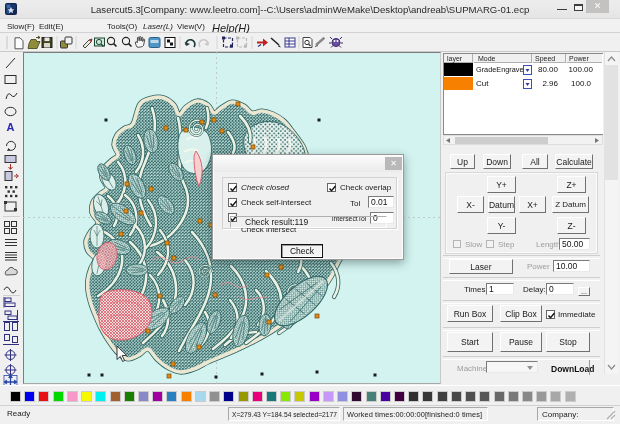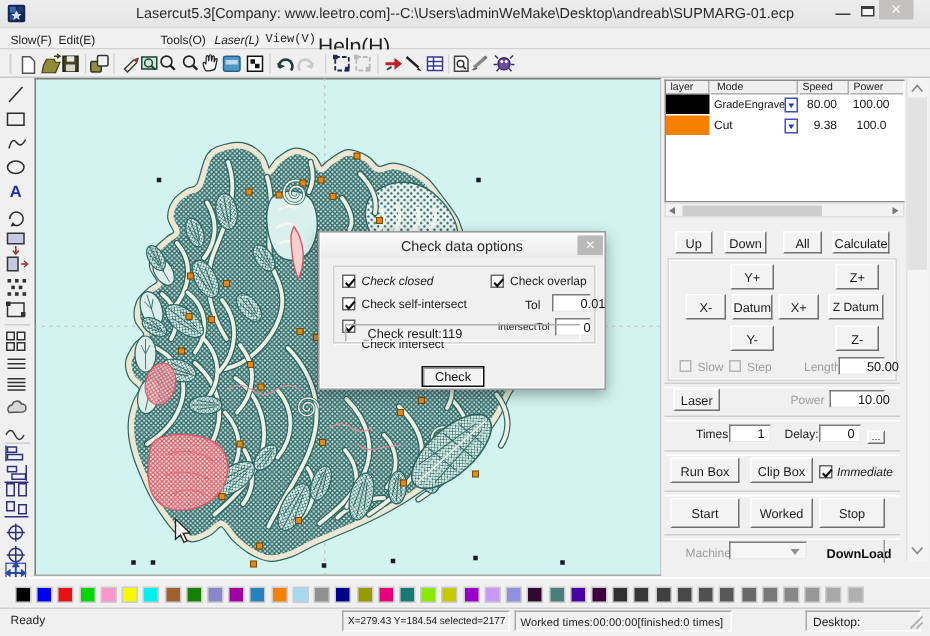--- a/index.html
+++ b/index.html
@@ -6,21 +6,21 @@
 body{width:620px;height:424px;position:relative;overflow:hidden;
   font-family:"Liberation Sans",sans-serif;background:#f0f0f0;
   -webkit-font-smoothing:antialiased;}
 .abs{position:absolute;}
 .btn{position:absolute;background:#f3f3f3;border-top:1px solid #ffffff;border-left:1px solid #ffffff;
   border-right:1px solid #707070;border-bottom:1px solid #707070;
   font-size:8.5px;color:#1a1a1a;text-align:center;box-sizing:border-box;white-space:nowrap;
   display:flex;align-items:center;justify-content:center;}
 .fld{position:absolute;background:#ffffff;border-top:1px solid #7b7b7b;border-left:1px solid #7b7b7b;
   border-right:1px solid #e9e9e9;border-bottom:1px solid #e9e9e9;font-size:8.5px;color:#111;
-  box-sizing:border-box;padding-left:18px;display:flex;align-items:center;text-align:center;}
+  box-sizing:border-box;padding-left:2px;display:flex;align-items:center;text-align:center;}
 .cb{position:absolute;width:9px;height:9px;background:#fff;border:1px solid #676767;box-sizing:border-box;}
 .cb svg{position:absolute;left:0;top:0;}
 .lbl{position:absolute;font-size:8px;color:#1a1a1a;white-space:nowrap;}
 .glbl{position:absolute;font-size:8px;color:#9d9d9d;white-space:nowrap;}
 .sep{position:absolute;height:2px;border-top:1px solid #cfcfcf;border-bottom:1px solid #ffffff;}
 </style>
 </head>
 <body>
 
 <div class="abs" style="left:0;top:0;width:620px;height:19px;background:linear-gradient(#ededed,#e5e5e5);border-bottom:1px solid #d8d8d8;box-sizing:border-box;"></div>
@@ -35,22 +35,22 @@
 <div class="abs" style="left:557px;top:8.5px;width:10px;height:1.5px;background:#3c3c3c;"></div>
 <div class="abs" style="left:574px;top:4px;width:9px;height:7px;border:1px solid #3c3c3c;box-sizing:border-box;border-top-width:2px;background:#f5f5f5;"></div>
 <div class="abs" style="left:586px;top:0;width:23px;height:13px;background:#c4c2c1;color:#fbfbfb;font-size:9px;text-align:center;line-height:13px;">✕</div>
 
 <div class="abs" style="left:0;top:19px;width:620px;height:14px;background:#f1f1f1;border-bottom:1px solid #d2d2d2;box-sizing:border-box;"></div>
 <div class="abs" style="top:22px;left:7px;font-size:8px;color:#1c1c1c;">Slow(F)</div>
 <div class="abs" style="top:22px;left:39px;font-size:8px;color:#1c1c1c;">Edit(E)</div>
 <div class="abs" style="top:22px;left:71px;font-size:8px;color:#1c1c1c;margin-top:12px;">Draw(D)</div>
 <div class="abs" style="top:22px;left:107px;font-size:8px;color:#1c1c1c;">Tools(O)</div>
 <div class="abs" style="top:22px;left:143px;font-size:8px;color:#1c1c1c;font-style:italic;">Laser(L)</div>
-<div class="abs" style="top:22px;left:177px;font-size:8px;color:#1c1c1c;font-family:Liberation Mono, monospace;">View(V)</div>
-<div class="abs" style="top:22px;left:212px;font-size:14px;color:#1c1c1c;">Help(H)</div>
+<div class="abs" style="top:22px;left:177px;font-size:8px;color:#1c1c1c;">View(V)</div>
+<div class="abs" style="top:22px;left:212px;font-size:11px;color:#1c1c1c;font-style:italic;">Help(H)</div>
 
 <div class="abs" style="left:0;top:33px;width:620px;height:19px;background:#f0f0f0;border-bottom:1px solid #c9c9c9;box-sizing:border-box;"></div>
 <svg class="abs" style="left:0;top:33px;" width="350" height="19" viewBox="0 0 350 19">
   <g id="tbicons"></g>
   <line x1="7" y1="3" x2="7" y2="16" stroke="#d5d5d5" stroke-width="1.5"></line>
 
   <path d="M15 37.8 v11 h8 v-8 l-3-3 z" transform="translate(0,-33)" fill="#fdfdfd" stroke="#555" stroke-width="1"></path>
 
   <path d="M29 10.5 l2-4 h5 l1 2 h3 l-3 7 h-9 z" fill="#8f8c3a" stroke="#403e10" stroke-width="0.8"></path>
   <path d="M36 4.5 h4 M38 3 l2 1.5 -2 1.2" stroke="#403e10" stroke-width="0.9" fill="none"></path>
@@ -475,21 +475,21 @@
 <div class="abs" style="left:536px;top:65px;width:22px;font-size:8px;color:#111;text-align:right;">80.00</div>
 <div class="abs" style="left:568px;top:65px;width:25px;font-size:8px;color:#111;text-align:right;">100.00</div>
 
 <div class="abs" style="left:444px;top:77px;width:29px;height:13px;background:#f88000;"></div>
 <div class="abs" style="left:476px;top:79px;font-size:8px;color:#111;">Cut</div>
 <div class="abs" style="left:523px;top:78.5px;width:9px;height:10px;background:#fff;border:1px solid #3a50c0;box-sizing:border-box;">
     <svg width="7" height="8" style="display:block">
       <path d="M1.5 3 h4 l-2 3 z" fill="#2838b8"></path>
     </svg>
   </div>
-<div class="abs" style="left:540px;top:79px;width:18px;font-size:8px;color:#111;text-align:right;">9.38</div>
+<div class="abs" style="left:540px;top:79px;width:18px;font-size:8px;color:#111;text-align:right;">2.96</div>
 <div class="abs" style="left:571px;top:79px;width:22px;font-size:8px;color:#111;">100.0</div>
 
 <div class="abs" style="left:443px;top:135px;width:160px;height:10px;background:#f2f2f2;border:1px solid #dedede;box-sizing:border-box;"></div>
 <svg class="abs" style="left:445px;top:137px;" width="6" height="7">
     <path d="M5 1 L1 3.5 L5 6 z" fill="#777"></path>
   </svg>
 <svg class="abs" style="left:594px;top:137px;" width="6" height="7">
     <path d="M1 1 L5 3.5 L1 6 z" fill="#777"></path>
   </svg>
 <div class="abs" style="left:455px;top:136.5px;width:93px;height:7px;background:#cdcdcd;"></div>
@@ -519,58 +519,57 @@
 <div class="btn" style="left:557px;top:217px;width:29px;height:17px;">Z-</div>
 <div class="abs" style="left:453px;top:240px;width:8px;height:8px;background:#f2f2f2;border:1px solid #b5b5b5;box-sizing:border-box;"></div>
 <div class="glbl" style="left:465px;top:240px;">Slow</div>
 <div class="abs" style="left:486px;top:240px;width:8px;height:8px;background:#f2f2f2;border:1px solid #b5b5b5;box-sizing:border-box;"></div>
 <div class="glbl" style="left:498px;top:240px;">Step</div>
 <div class="glbl" style="left:536px;top:240px;">Length</div>
 <div class="fld" style="left:559px;top:238px;width:31px;height:12px;">50.00</div>
 
 <div class="sep" style="left:443px;top:255px;width:157px;"></div>
 
-<div class="btn" style="left:449px;top:259px;width:31px;height:15px;">Laser</div>
+<div class="btn" style="left:449px;top:259px;width:64px;height:15px;">Laser</div>
 <div class="glbl" style="left:527px;top:262px;">Power</div>
 <div class="fld" style="left:553px;top:260px;width:37px;height:12px;">10.00</div>
 <div class="sep" style="left:443px;top:277px;width:157px;"></div>
 
 <div class="lbl" style="left:464px;top:285px;">Times:</div>
 <div class="fld" style="left:486px;top:283px;width:28px;height:12px;">1</div>
 <div class="lbl" style="left:523px;top:285px;">Delay:</div>
 <div class="fld" style="left:546px;top:283px;width:28px;height:12px;">0</div>
 <div class="btn" style="left:578px;top:287px;width:12px;height:9px;font-size:7px;">...</div>
 <div class="sep" style="left:443px;top:300px;width:157px;"></div>
 
 <div class="btn" style="left:447px;top:305px;width:46px;height:17px;">Run Box</div>
 <div class="btn" style="left:500px;top:305px;width:42px;height:17px;">Clip Box</div>
 <div class="cb" style="left:546px;top:310px;">
     <svg width="9" height="9" viewBox="0 0 9 9">
       <path d="M1.5 4.5 l2 2.2 L7.5 2" stroke="#111" stroke-width="1.4" fill="none"></path>
     </svg>
   </div>
-<div class="lbl" style="left:558px;top:310px;font-style:italic;">Immediate</div>
+<div class="lbl" style="left:558px;top:310px;">Immediate</div>
 <div class="sep" style="left:443px;top:327px;width:157px;"></div>
 
 <div class="btn" style="left:447px;top:332px;width:46px;height:20px;">Start</div>
-<div class="btn" style="left:500px;top:332px;width:42px;height:20px;">Worked</div>
+<div class="btn" style="left:500px;top:332px;width:42px;height:20px;">Pause</div>
 <div class="btn" style="left:546px;top:332px;width:44px;height:20px;">Stop</div>
 <div class="sep" style="left:443px;top:356px;width:157px;"></div>
 
 <div class="glbl" style="left:457px;top:364px;">Machine</div>
 <div class="fld" style="left:486px;top:361px;width:52px;height:12px;background:#f6f6f6;"></div>
 <svg class="abs" style="left:526px;top:365px;" width="8" height="6">
     <path d="M1 1 h6 l-3 4 z" fill="#909090"></path>
   </svg>
 <div class="abs" style="left:551px;top:364px;font-size:8.5px;color:#111;font-weight:bold;">DownLoad</div>
 <div class="abs" style="left:589px;top:360px;width:1px;height:15px;background:#999;"></div>
 
 <div class="abs" style="left:212px;top:154px;width:192px;height:106px;background:#f0f0f0;border:1px solid #9a9a9a;box-shadow:0 3px 9px rgba(40,60,60,0.45), 0 0 0 1px #fcfcfc inset;box-sizing:border-box;">
   <div class="abs" style="left:1px;top:1px;width:188px;height:16px;background:linear-gradient(#fbfbfb,#eaeaea);"></div>
-  <div class="abs" style="left:0;top:4px;width:190px;text-align:center;font-size:9.5px;color:#2a2a2a;">Check data options</div>
   <div class="abs" style="left:172px;top:2px;width:17px;height:13px;background:#b9b9b9;color:#fff;font-size:8px;text-align:center;line-height:13px;">✕</div>
 
   <div class="abs" style="left:9px;top:22px;width:173px;height:50px;border:1px solid #d2d2d2;box-shadow:1px 1px 0 #fff;"></div>
 
   <div class="cb" style="left:15px;top:28px;">
       <svg width="9" height="9" viewBox="0 0 9 9">
         <path d="M1.5 4.5 l2 2.2 L7.5 2" stroke="#111" stroke-width="1.4" fill="none"></path>
       </svg>
     </div>
   <div class="lbl" style="left:28px;top:28px;font-style:italic;">Check closed</div>
@@ -645,16 +644,16 @@
     <div class="abs" style="left:522.9px;top:392px;width:9px;height:9px;background:#888888;outline:1px solid rgba(0,0,0,0.15);"></div>
     <div class="abs" style="left:537.1px;top:392px;width:9px;height:9px;background:#989898;outline:1px solid rgba(0,0,0,0.15);"></div>
     <div class="abs" style="left:551.4px;top:392px;width:9px;height:9px;background:#a8a8a8;outline:1px solid rgba(0,0,0,0.15);"></div>
     <div class="abs" style="left:565.6px;top:392px;width:9px;height:9px;background:#b0b0b0;outline:1px solid rgba(0,0,0,0.15);"></div>
   </div>
 
 <div class="abs" style="left:0;top:405px;width:620px;height:19px;background:#f0f0f0;border-top:1px solid #d0d0d0;box-sizing:border-box;"></div>
 <div class="abs" style="left:7px;top:409px;font-size:8px;color:#1a1a1a;">Ready</div>
 <div class="abs" style="left:228px;top:407px;width:112px;height:14px;border:1px solid;border-color:#a8a8a8 #fff #fff #a8a8a8;white-space:nowrap;overflow:hidden;font-size:6.7px;color:#1a1a1a;padding:2.5px 0 0 3px;box-sizing:border-box;">X=279.43 Y=184.54 selected=2177</div>
 <div class="abs" style="left:343px;top:407px;width:145px;height:14px;border:1px solid;border-color:#a8a8a8 #fff #fff #a8a8a8;white-space:nowrap;overflow:hidden;font-size:7.4px;letter-spacing:0.1px;color:#1a1a1a;padding:2px 0 0 3px;box-sizing:border-box;">Worked times:00:00:00[finished:0 times]</div>
-<div class="abs" style="left:537px;top:407px;width:77px;height:14px;border:1px solid;border-color:#a8a8a8 #fff #fff #a8a8a8;font-size:8px;color:#1a1a1a;padding:2px 0 0 4px;box-sizing:border-box;">Desktop:</div>
+<div class="abs" style="left:537px;top:407px;width:77px;height:14px;border:1px solid;border-color:#a8a8a8 #fff #fff #a8a8a8;font-size:8px;color:#1a1a1a;padding:2px 0 0 4px;box-sizing:border-box;">Company:</div>
 <svg class="abs" style="left:606px;top:410px;" width="10" height="10">
     <path d="M9 1 L1 9 M9 5 L5 9" stroke="#b0b0b0" stroke-width="1.2"></path>
   </svg>
 
 </body></html>

